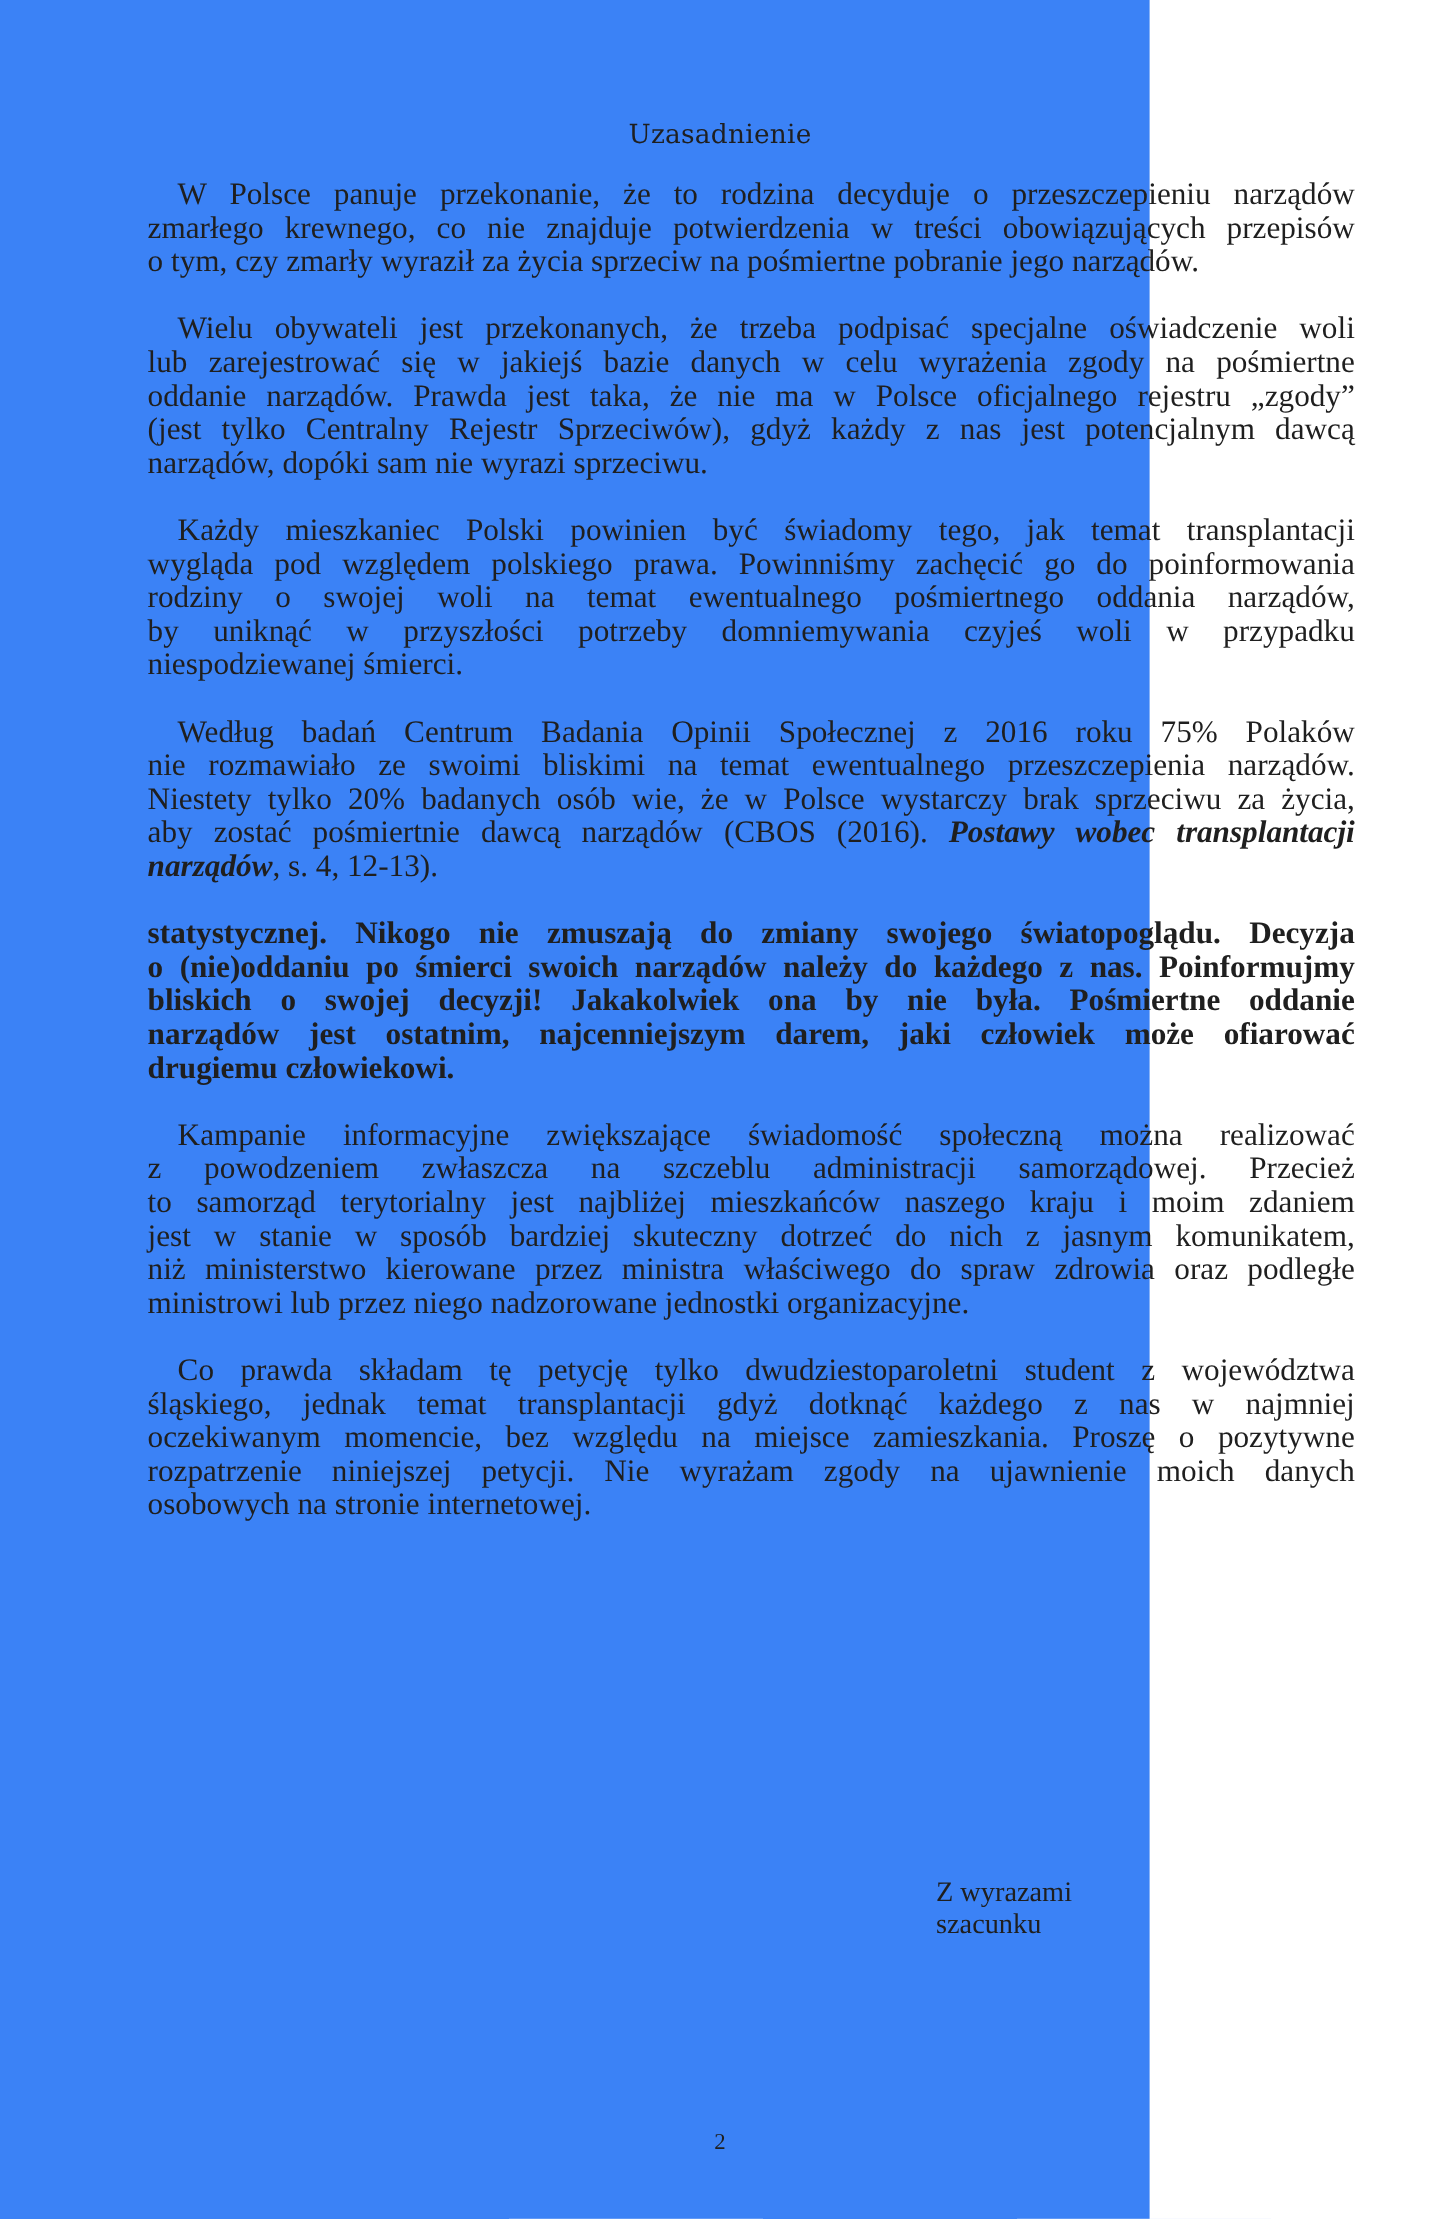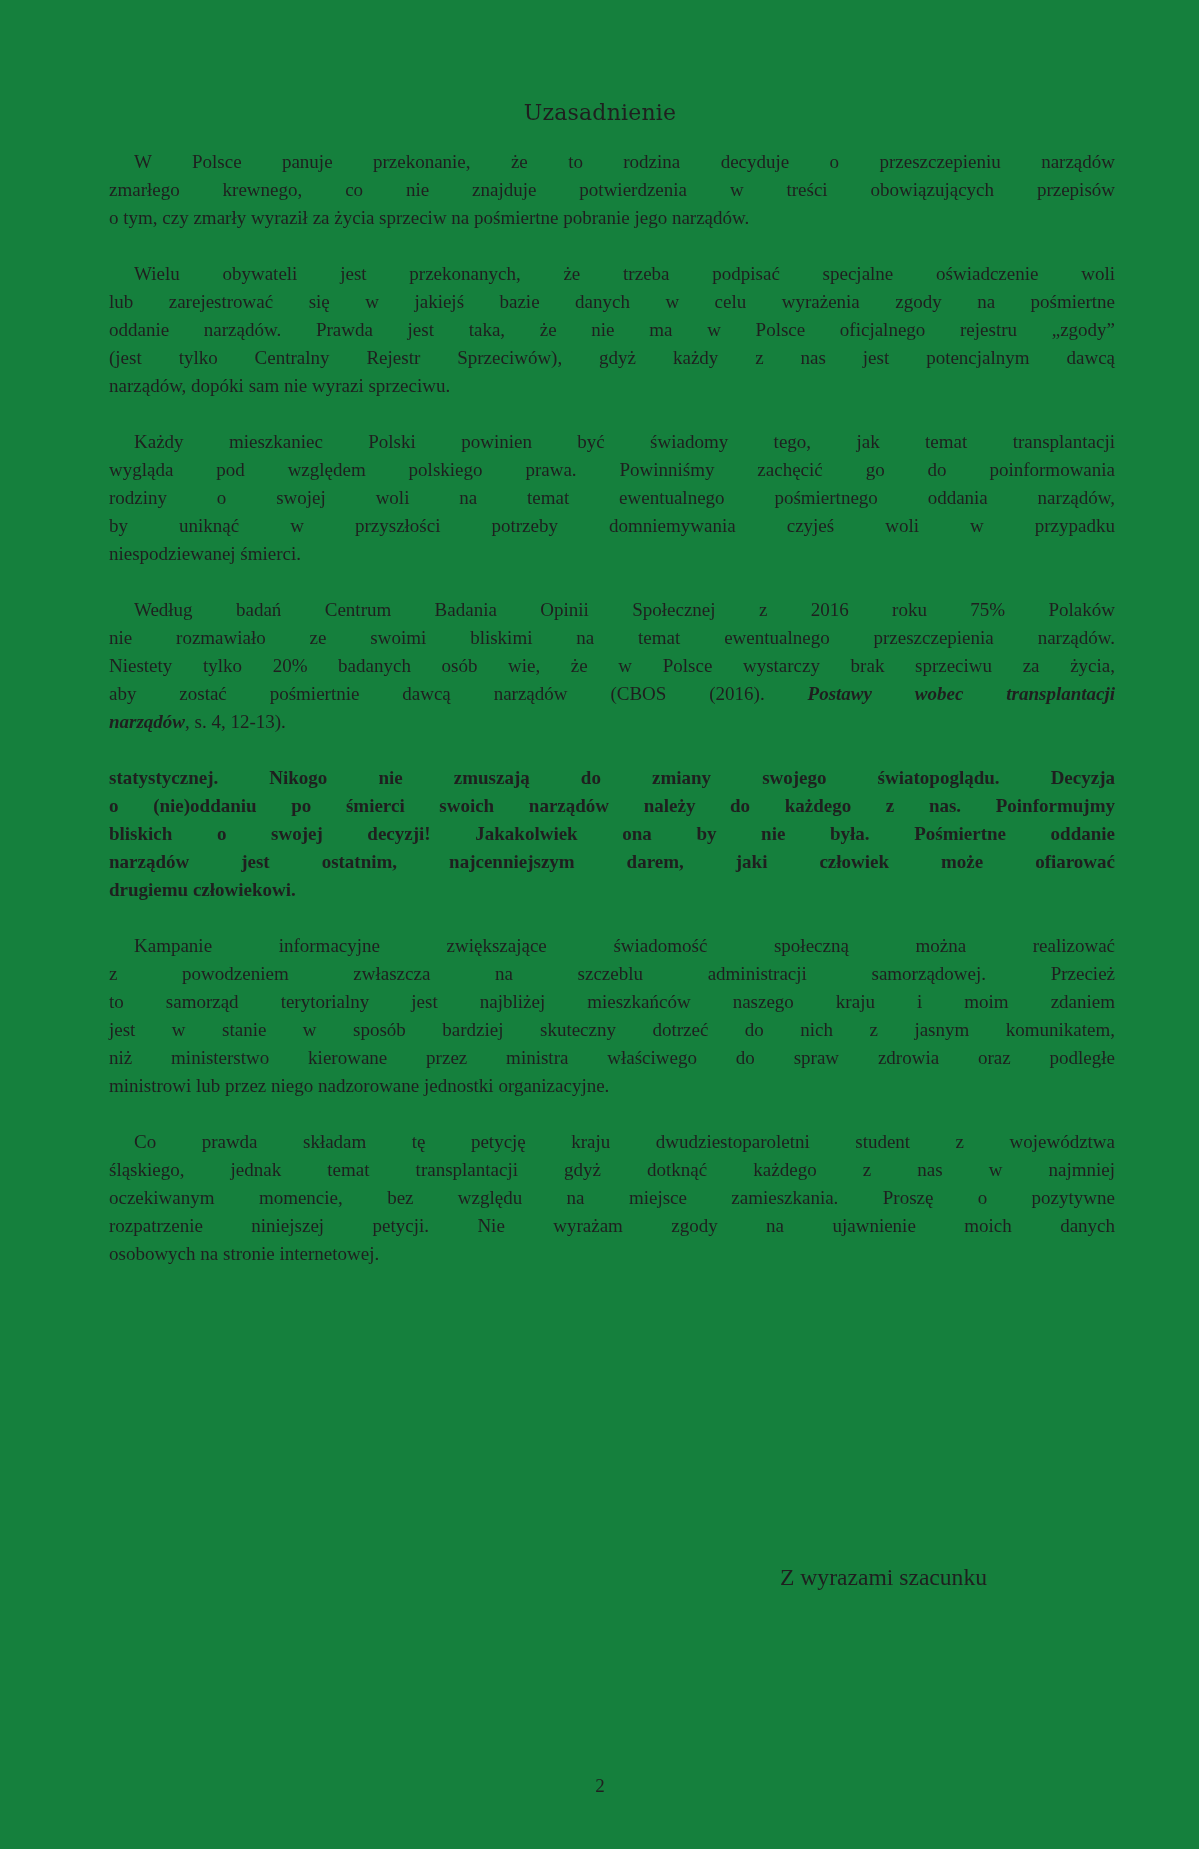--- a/index.html
+++ b/index.html
@@ -12,40 +12,40 @@
       height: 1849px;
       position: relative;
       overflow: hidden;
       font-family: "DejaVu Serif", "Liberation Serif", serif;
       color: #1f1f1f;
     }
     .page {
       position: absolute;
       left: 0;
       top: 0;
-      width: 1199px;
+      width: 958px;
       height: 1849px;
-      background: #15803d;
+      background: #3b82f6;
     }
     .title {
       position: absolute;
       top: 100px;
       left: 0;
       width: 1200px;
       text-align: center;
       font-size: 22px;
       letter-spacing: 0.2px;
     }
     .body-text {
       position: absolute;
-      left: 109px;
+      left: 123px;
       top: 148px;
       width: 1006px;
       font-family: "Liberation Serif", "DejaVu Serif", serif;
-      font-size: 19px;
+      font-size: 26px;
       line-height: 28px;
       text-align: justify;
     }
     .para {
       margin: 0 0 28px 0;
       text-indent: 25px;
       hyphens: none;
     }
     .para.bold {
       font-weight: bold;
@@ -134,21 +134,21 @@
     <p class="para">
       <span class="line first">Kampanie informacyjne zwiększające świadomość społeczną można realizować</span>
       <span class="line">z powodzeniem zwłaszcza na szczeblu administracji samorządowej. Przecież</span>
       <span class="line">to samorząd terytorialny jest najbliżej mieszkańców naszego kraju i moim zdaniem</span>
       <span class="line">jest w stanie w sposób bardziej skuteczny dotrzeć do nich z jasnym komunikatem,</span>
       <span class="line">niż ministerstwo kierowane przez ministra właściwego do spraw zdrowia oraz podległe</span>
       <span class="line last">ministrowi lub przez niego nadzorowane jednostki organizacyjne.</span>
     </p>
 
     <p class="para">
-      <span class="line first">Co prawda składam tę petycję kraju dwudziestoparoletni student z województwa</span>
+      <span class="line first">Co prawda składam tę petycję tylko dwudziestoparoletni student z województwa</span>
       <span class="line">śląskiego, jednak temat transplantacji gdyż dotknąć każdego z nas w najmniej</span>
       <span class="line">oczekiwanym momencie, bez względu na miejsce zamieszkania. Proszę o pozytywne</span>
       <span class="line">rozpatrzenie niniejszej petycji. Nie wyrażam zgody na ujawnienie moich danych</span>
       <span class="line last">osobowych na stronie internetowej.</span>
     </p>
 
   </div>
 
   <div class="closing">Z wyrazami szacunku</div>
 

